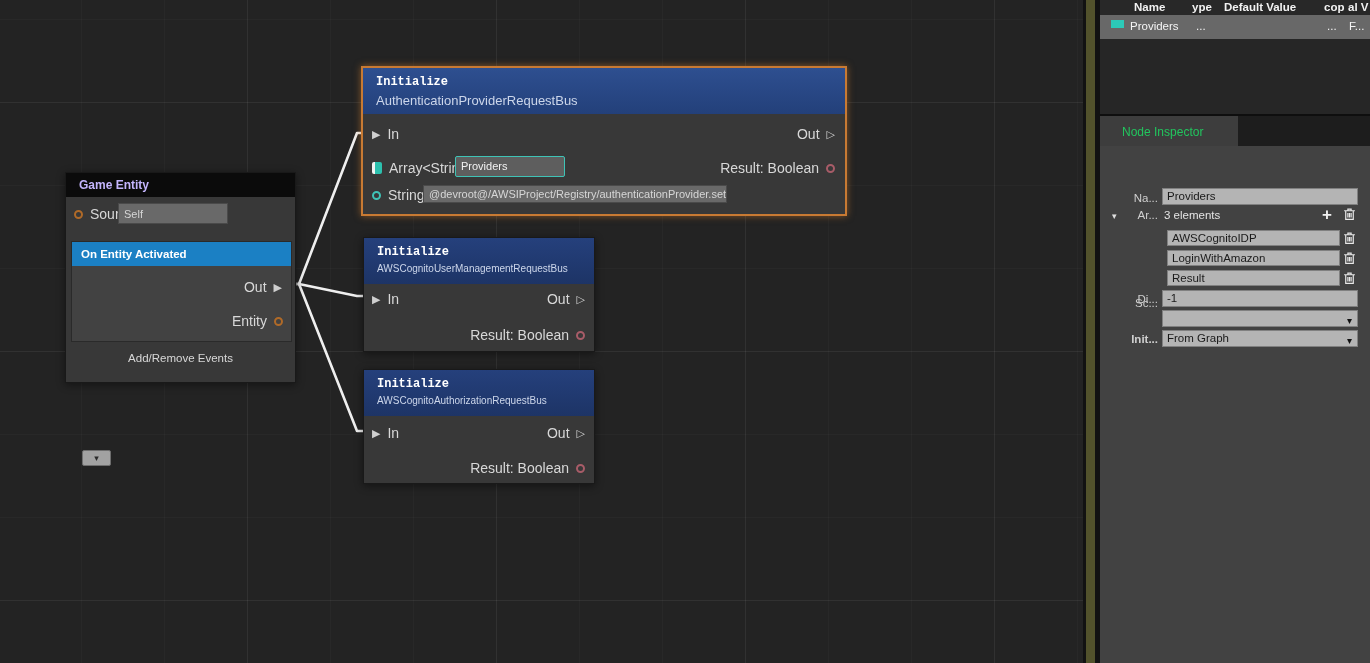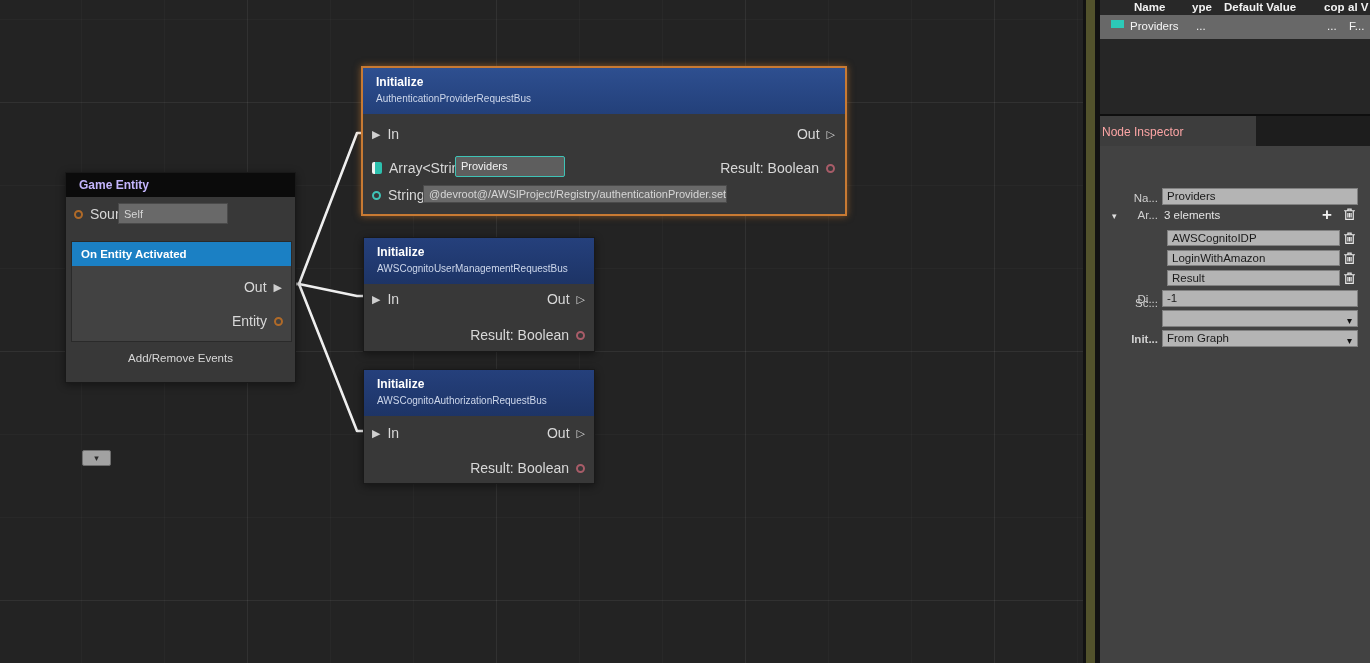--- a/index.html
+++ b/index.html
@@ -17,22 +17,22 @@
       linear-gradient(90deg, rgba(255,255,255,0.025) 1px, transparent 1px);
     background-size: 249px 249px, 249px 249px, 83px 83px, 83px 83px;
     background-position: -2px 102px, -2px 102px, -2px 19px, -2px 19px; }
   .wires { position:absolute; left:0; top:0; width:1083px; height:663px; pointer-events:none; }
 
   .node { position:absolute; background:#383838; border:1px solid #191919;
     box-shadow:0 2px 8px rgba(0,0,0,0.45); color:#d8d8d8; }
   .node.selected { border:2px solid #c87a33; box-shadow:0 0 7px rgba(216,130,45,0.55); }
 
   .nhead { padding:7px 13px 0 13px; color:#fff; }
-  .nhead .t { font-size:12px; font-weight:bold; }
-  .nhead .s { font-size:10px; color:#ccd6ea; margin-top:4px; white-space:nowrap; }
+  .nhead .t { font-size:12px; font-weight:bold;font-family:Liberation Mono, monospace; }
+  .nhead .s { font-size:13px; color:#ccd6ea; margin-top:4px; white-space:nowrap; }
   .bluehead  { background:linear-gradient(#2e4f90,#23407a); height:46px; }
   .navyhead  { background:linear-gradient(#25407c,#1d3466); height:46px; }
 
   .pin-label { font-size:14px; color:#d8d8d8; }
   .arrow-filled { color:#cfcfcf; font-size:11px; }
   .arrow-hollow { color:#d8d8d8; font-size:11px; }
   .pin-left  { position:absolute; display:flex; align-items:center; gap:7px; }
   .pin-right { position:absolute; display:flex; align-items:center; gap:7px; }
   .circle { display:inline-block; width:9px; height:9px; border-radius:50%; }
   .c-orange { border:2px solid #b06a28; }
@@ -67,22 +67,22 @@
   .rpanel { position:absolute; left:1100px; top:0; width:270px; height:663px; background:#262626; }
 
   .vt-header { position:absolute; left:0; top:0; width:270px; height:15px; background:#282828; }
   .vt-header span { position:absolute; top:1px; font-size:11.5px; font-weight:bold; color:#f2f2f2; white-space:nowrap; }
   .vt-row { position:absolute; left:0; top:15px; width:270px; height:24px; background:#686868; }
   .vt-row span { position:absolute; top:5px; font-size:11.5px; color:#f4f4f4; white-space:nowrap; }
   .swatch { position:absolute; left:11px; top:8px; width:13px; height:8px; background:#2cc9b8; }
 
   .tabbar { position:absolute; left:0; top:114px; width:270px; height:32px; background:#1d1d1d;
     border-top:2px solid #0e0e0e; }
-  .tab { width:156px; height:32px; background:#3d3d3d; color:#fca5a5; font-size:12px;
-    line-height:32px; padding-left:2px; }
+  .tab { width:138px; height:32px; background:#3d3d3d; color:#22c55e; font-size:12px;
+    line-height:32px; padding-left:22px; }
 
   .insp { position:absolute; left:0; top:146px; width:270px; height:517px; background:#424242; }
   .sect-head { position:absolute; left:8px; top:7px; width:248px; height:23px; background:#2d2d2d;
     color:#fff; font-size:12px; font-weight:bold; line-height:23px; }
   .sect-head .tri { font-size:9px; color:#e0e0e0; margin:0 9px 0 11px; }
   .lbl { position:absolute; width:52px; text-align:right; font-size:11.5px; color:#cfcfcf; white-space:nowrap; }
   .tri2 { position:absolute; left:12px; font-size:9px; color:#e0e0e0; }
   .ifield { position:absolute; background:#b4b4b4; border:1px solid #808080; color:#1a1a1a;
     font-size:11.5px; padding:0 4px; white-space:nowrap; overflow:hidden; }
   .dd .dd-arrow { position:absolute; right:5px; top:2px; font-size:10px; color:#111; }

